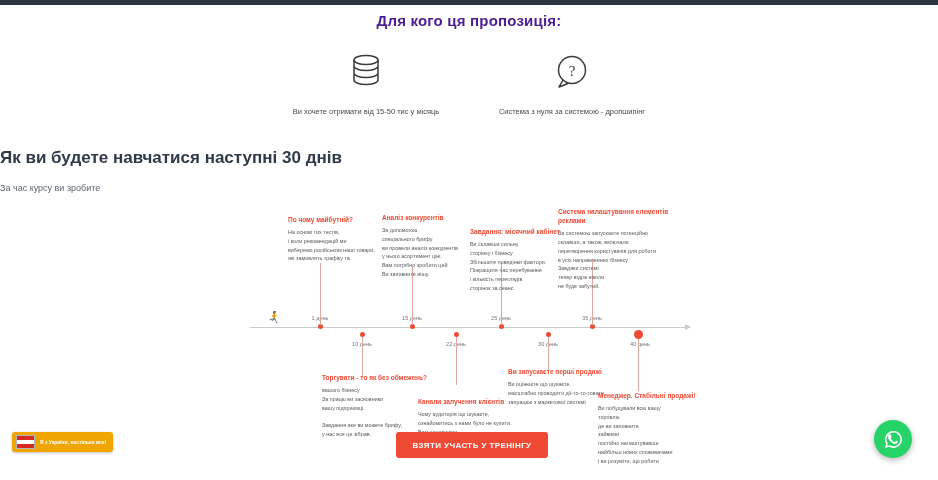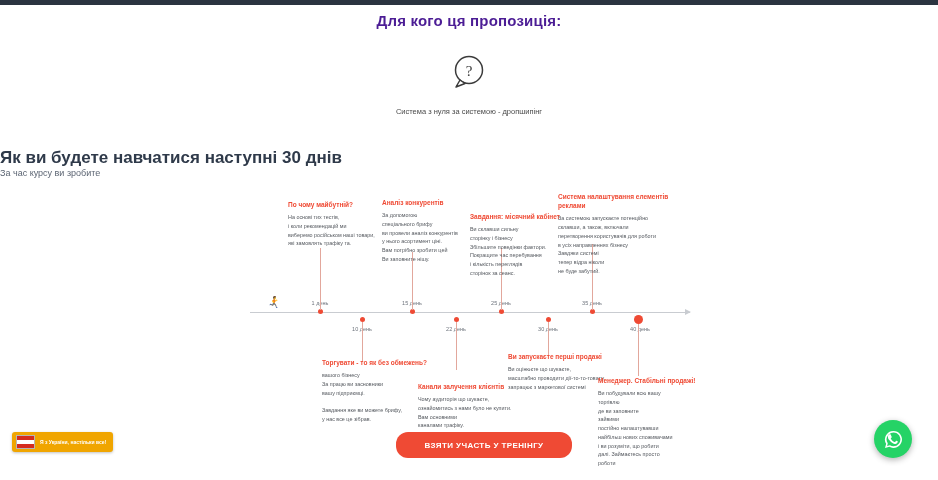--- a/index.html
+++ b/index.html
@@ -47,21 +47,21 @@
     text-align:left;
     margin-top:30px;
   }
   .road-head h2{
     margin:0;
     font-size:17px;
     font-weight:bold;
     color:#2f3a4a;
   }
   .road-head .sub{
-    margin-top:0;
+    margin-top:15px;
     font-size:9px;
     color:#5c6573;
   }
 
   
   .timeline{
     position:relative;
     width:938px;
     height:240px;
     margin-top:14px;
@@ -118,23 +118,23 @@
     font-size:5.4px;
     line-height:1.62;
     color:#55595f;
     white-space:pre-line;
   }
 
   
   .cta{
     position:absolute;
     left:396px;top:432px;
-    width:176px;height:26px;
+    width:152px;height:26px;
     background:#ef4a34;
-    border:none;border-radius:12px;
+    border:none;border-radius:3px;
     color:#fff;
     font-family:"Liberation Sans", sans-serif;
     font-size:8px;font-weight:bold;
     letter-spacing:.4px;
     cursor:pointer;
   }
 
   
   .flag-widget{
     position:absolute;
@@ -181,20 +181,34 @@
 
 <div class="page">
 
   <div class="browser-top"></div>
 
   <div class="top-title">Для кого ця пропозиція:</div>
 
   <div class="benefits">
 
 
+    <div class="benefit">
+      <div class="ico">
+        <svg width="40" height="42" viewBox="0 0 40 42">
+          <g fill="none" stroke="#3b3b3b" stroke-width="1.5">
+            <ellipse cx="20" cy="9" rx="12" ry="4.5"></ellipse>
+            <path d="M8 9v6c0 2.5 5.4 4.5 12 4.5S32 17.5 32 15V9"></path>
+            <path d="M8 16v6c0 2.5 5.4 4.5 12 4.5S32 24.5 32 22v-6"></path>
+            <path d="M8 23v6c0 2.5 5.4 4.5 12 4.5S32 31.5 32 29v-6"></path>
+          </g>
+        </svg>
+      </div>
+      <div class="txt">Ви хочете отримати від 15-50
+тис у місяць</div>
+    </div>
 
     <div class="benefit">
       <div class="ico">
         <svg width="42" height="42" viewBox="0 0 42 42">
           <circle cx="21" cy="19" r="13.5" fill="none" stroke="#3b3b3b" stroke-width="1.5"></circle>
           <path d="M12 29l-4 7 9-3.5z" fill="#ffffff" stroke="#3b3b3b" stroke-width="1.5" stroke-linejoin="round"></path>
           <text x="21" y="25" font-size="15" text-anchor="middle" fill="#3b3b3b" font-family="Liberation Serif, serif">?</text>
         </svg>
       </div>
       <div class="txt">Система з нуля за системою -

